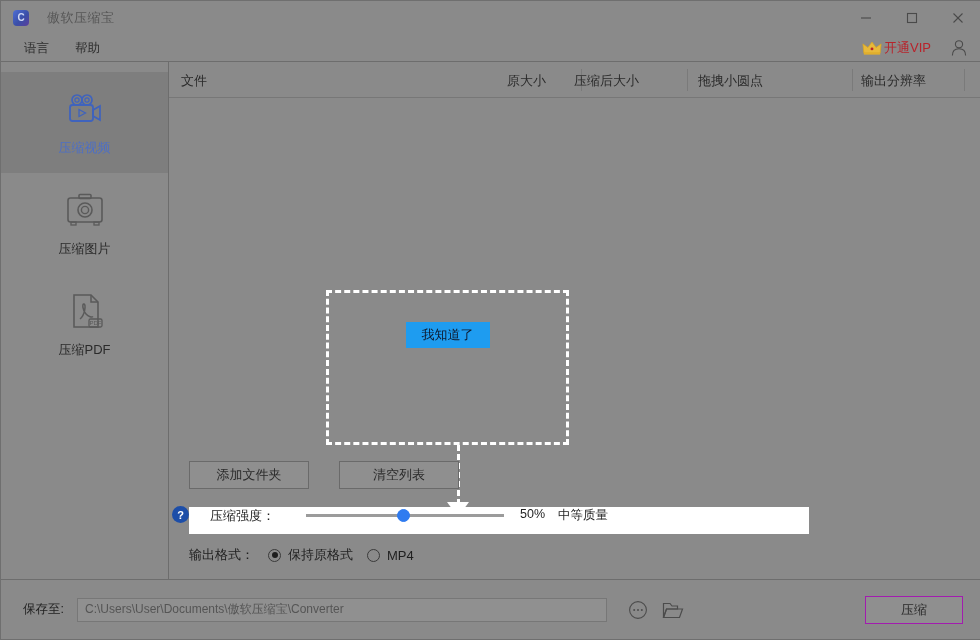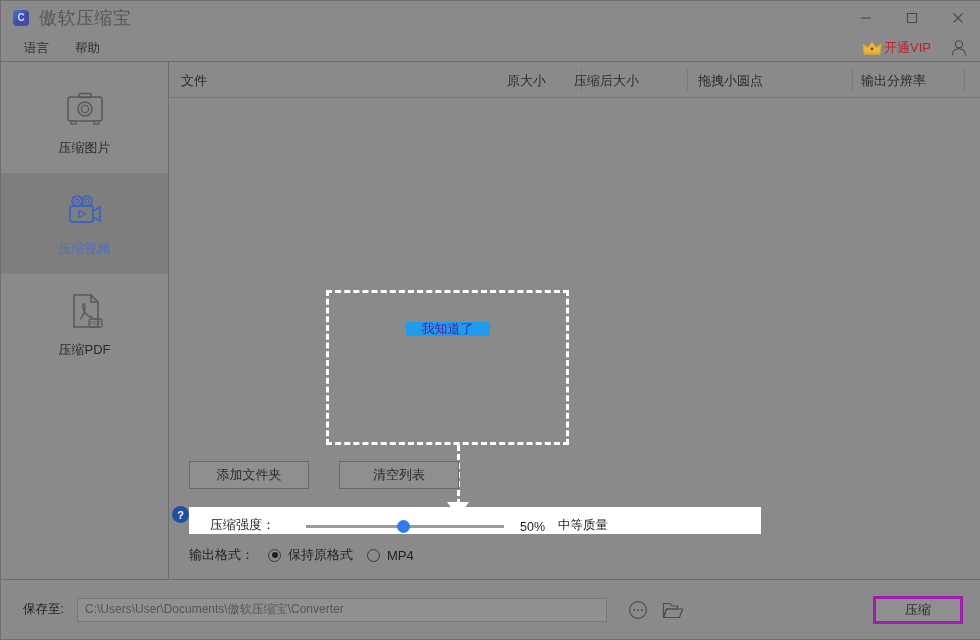--- a/index.html
+++ b/index.html
@@ -22,21 +22,21 @@
     background: #8a8a8a;
     display: flex; align-items: center;
   }
   .app-icon {
     width: 16px; height: 16px; margin-left: 12px; border-radius: 4px;
     background: linear-gradient(135deg, #4f6fd4 0%, #3a4fa8 55%, #5b3f9c 100%);
     display: flex; align-items: center; justify-content: center;
     color: #cfd8f5; font-size: 10px; font-weight: bold; line-height: 1;
   }
   .app-title {
-    margin-left: 10px; font-size: 18px; color: #565656; letter-spacing: .5px;
+    margin-left: 18px; font-size: 13px; color: #565656; letter-spacing: .5px;
   }
   .win-btns { margin-left: auto; display: flex; height: 34px; }
   .win-btn {
     width: 46px; height: 34px; display: flex; align-items: center; justify-content: center;
     color: #4a4a4a;
   }
   .win-btn svg { display:block; }
 
   
   .menubar {
@@ -113,21 +113,21 @@
   .coach {
     position: absolute; left: 157px; top: 192px; width: 243px; height: 155px;
     border: 3px dashed #ffffff;
     display: flex; flex-direction: column; align-items: center;
     padding: 18px 16px 0 16px;
   }
   .coach-text {
     font-size: 14.5px; line-height: 25px; color: #ffffff; align-self: flex-start;
   }
   .coach-btn {
-    margin-top: 11px; width: 84px; height: 14px; background: #1e9cf0; color: #4c1d95;
+    margin-top: 11px; width: 84px; height: 26px; background: #1e9cf0; color: #0f172a;
     font-size: 13px; display: flex; align-items: center; justify-content: center;
     font-family: "Liberation Sans", sans-serif; border: none;
   }
   .coach-stem {
     position: absolute; left: 288px; top: 347px; width: 0; height: 60px;
     border-left: 3px dashed #ffffff;
   }
   .coach-arrow {
     position: absolute; left: 278px; top: 404px;
     width: 0; height: 0; border-left: 11px solid transparent;
@@ -138,22 +138,22 @@
   .actions { position: absolute; left: 20px; top: 363px; display: flex; gap: 30px; }
   .abtn {
     width: 120px; height: 28px; background: #8f8f8f; border: 1px solid #6a6a6a;
     font-family: "Liberation Sans", sans-serif; font-size: 13px; color: #2b2b2b;
     display: flex; align-items: center; justify-content: center;
   }
   .abtn.focused { border: 2px solid #17548c; }
 
   
   .slider-panel {
-    position: absolute; left: 20px; top: 409px; width: 572px; height: 27px;
-    background: #ffffff; display: flex; align-items: flex-end;
+    position: absolute; left: 20px; top: 409px; width: 620px; height: 27px;
+    background: #ffffff; display: flex; align-items: flex-start;
   }
   .help-ico {
     position: absolute; left: 3px; top: 408px; width: 17px; height: 17px;
     border-radius: 50%; background: #1d4ea8; color: #ffffff;
     font-size: 11px; font-weight: bold; display: flex; align-items: center;
     justify-content: center; z-index: 5;
   }
   .sl-label { margin-left: 21px; font-size: 13px; color: #1f1f1f; }
   .sl-track-wrap { position: relative; margin-left: 31px; width: 198px; height: 16px; }
   .sl-track {
@@ -186,22 +186,22 @@
   }
   .save-label { margin-left: 22px; font-size: 12.5px; color: #1f1f1f; }
   .path-field {
     margin-left: 13px; width: 530px; height: 24px; background: #909090;
     border: 1px solid #777; font-family: "Liberation Sans", sans-serif;
     font-size: 12px; color: #555; padding-left: 7px; outline: none;
   }
   .more-ico { margin-left: 21px; width: 20px; height: 20px; color: #4c4c4c; }
   .folder-ico { margin-left: 14px; width: 22px; height: 20px; color: #4c4c4c; }
   .compress-btn {
-    margin-left: auto; margin-right: 18px; width: 90px; height: 28px;
-    background: #8f8f8f; border: 3px solid #a21caf;
+    margin-left: auto; margin-right: 18px; width: 98px; height: 28px;
+    background: #8f8f8f; border: 1px solid #a21caf;
     font-family: "Liberation Sans", sans-serif; font-size: 13px; color: #2b2b2b;
     display: flex; align-items: center; justify-content: center;
   }
 </style>
 </head>
 <body>
 
 <div id="app">
 
   <div class="titlebar">
@@ -241,43 +241,43 @@
         <circle cx="10" cy="6.3" r="3.6" fill="none" stroke="currentColor" stroke-width="1.1"></circle>
         <path d="M3.4 17.5 C3.4 12.8 6.4 10.8 10 10.8 C13.6 10.8 16.6 12.8 16.6 17.5" fill="none" stroke="currentColor" stroke-width="1.1"></path>
       </svg>
     </div>
   </div>
 
   <div class="content-row">
 
     <div class="sidebar">
 
-      <div class="side-item">
-        <svg class="side-ico" viewBox="0 0 46 40">
-          <rect x="6" y="8" width="34" height="24" rx="2.5" fill="none" stroke="currentColor" stroke-width="1.6"></rect>
-          <rect x="17" y="4.5" width="12" height="4" rx="1" fill="none" stroke="currentColor" stroke-width="1.6"></rect>
-          <circle cx="23" cy="20" r="7" fill="none" stroke="currentColor" stroke-width="1.6"></circle>
-          <circle cx="23" cy="20" r="3.6" fill="none" stroke="currentColor" stroke-width="1.4"></circle>
-          <rect x="9" y="32" width="5" height="3" fill="none" stroke="currentColor" stroke-width="1.3"></rect>
-          <rect x="32" y="32" width="5" height="3" fill="none" stroke="currentColor" stroke-width="1.3"></rect>
-        </svg>
-        <div class="side-label">压缩图片</div>
-      </div>
-
       <div class="side-item active">
         <svg class="side-ico" viewBox="0 0 46 40">
           <circle cx="15" cy="11" r="5" fill="none" stroke="currentColor" stroke-width="1.7"></circle>
           <circle cx="25" cy="11" r="5" fill="none" stroke="currentColor" stroke-width="1.7"></circle>
           <circle cx="15" cy="11" r="2.1" fill="none" stroke="currentColor" stroke-width="1.2"></circle>
           <circle cx="25" cy="11" r="2.1" fill="none" stroke="currentColor" stroke-width="1.2"></circle>
           <rect x="8" y="16" width="23" height="16" rx="2.5" fill="none" stroke="currentColor" stroke-width="1.8"></rect>
           <path d="M31 21 L38 17 L38 31 L31 27 Z" fill="none" stroke="currentColor" stroke-width="1.7"></path>
           <path d="M17 20.5 L23.5 24 L17 27.5 Z" fill="none" stroke="currentColor" stroke-width="1.3"></path>
         </svg>
         <div class="side-label">压缩视频</div>
+      </div>
+
+      <div class="side-item">
+        <svg class="side-ico" viewBox="0 0 46 40">
+          <rect x="6" y="8" width="34" height="24" rx="2.5" fill="none" stroke="currentColor" stroke-width="1.6"></rect>
+          <rect x="17" y="4.5" width="12" height="4" rx="1" fill="none" stroke="currentColor" stroke-width="1.6"></rect>
+          <circle cx="23" cy="20" r="7" fill="none" stroke="currentColor" stroke-width="1.6"></circle>
+          <circle cx="23" cy="20" r="3.6" fill="none" stroke="currentColor" stroke-width="1.4"></circle>
+          <rect x="9" y="32" width="5" height="3" fill="none" stroke="currentColor" stroke-width="1.3"></rect>
+          <rect x="32" y="32" width="5" height="3" fill="none" stroke="currentColor" stroke-width="1.3"></rect>
+        </svg>
+        <div class="side-label">压缩图片</div>
       </div>
 
       <div class="side-item">
         <svg class="side-ico" viewBox="0 0 46 40">
           <path d="M12 4 L29 4 L36 11 L36 36 L12 36 Z" fill="none" stroke="currentColor" stroke-width="1.6"></path>
           <path d="M29 4 L29 11 L36 11" fill="none" stroke="currentColor" stroke-width="1.5"></path>
           <path d="M18 28 C23 24 24 14 22 13 C20 12.5 20.5 19 24 23 C26.5 25.8 30 26.5 31 25.5" fill="none" stroke="currentColor" stroke-width="1.5"></path>
           <rect x="27" y="28" width="13" height="8" rx="1.5" fill="none" stroke="currentColor" stroke-width="1.3"></rect>
           <text x="33.5" y="34" font-size="6" fill="currentColor" text-anchor="middle" font-family="Liberation Sans, sans-serif">PDF</text>
         </svg>

